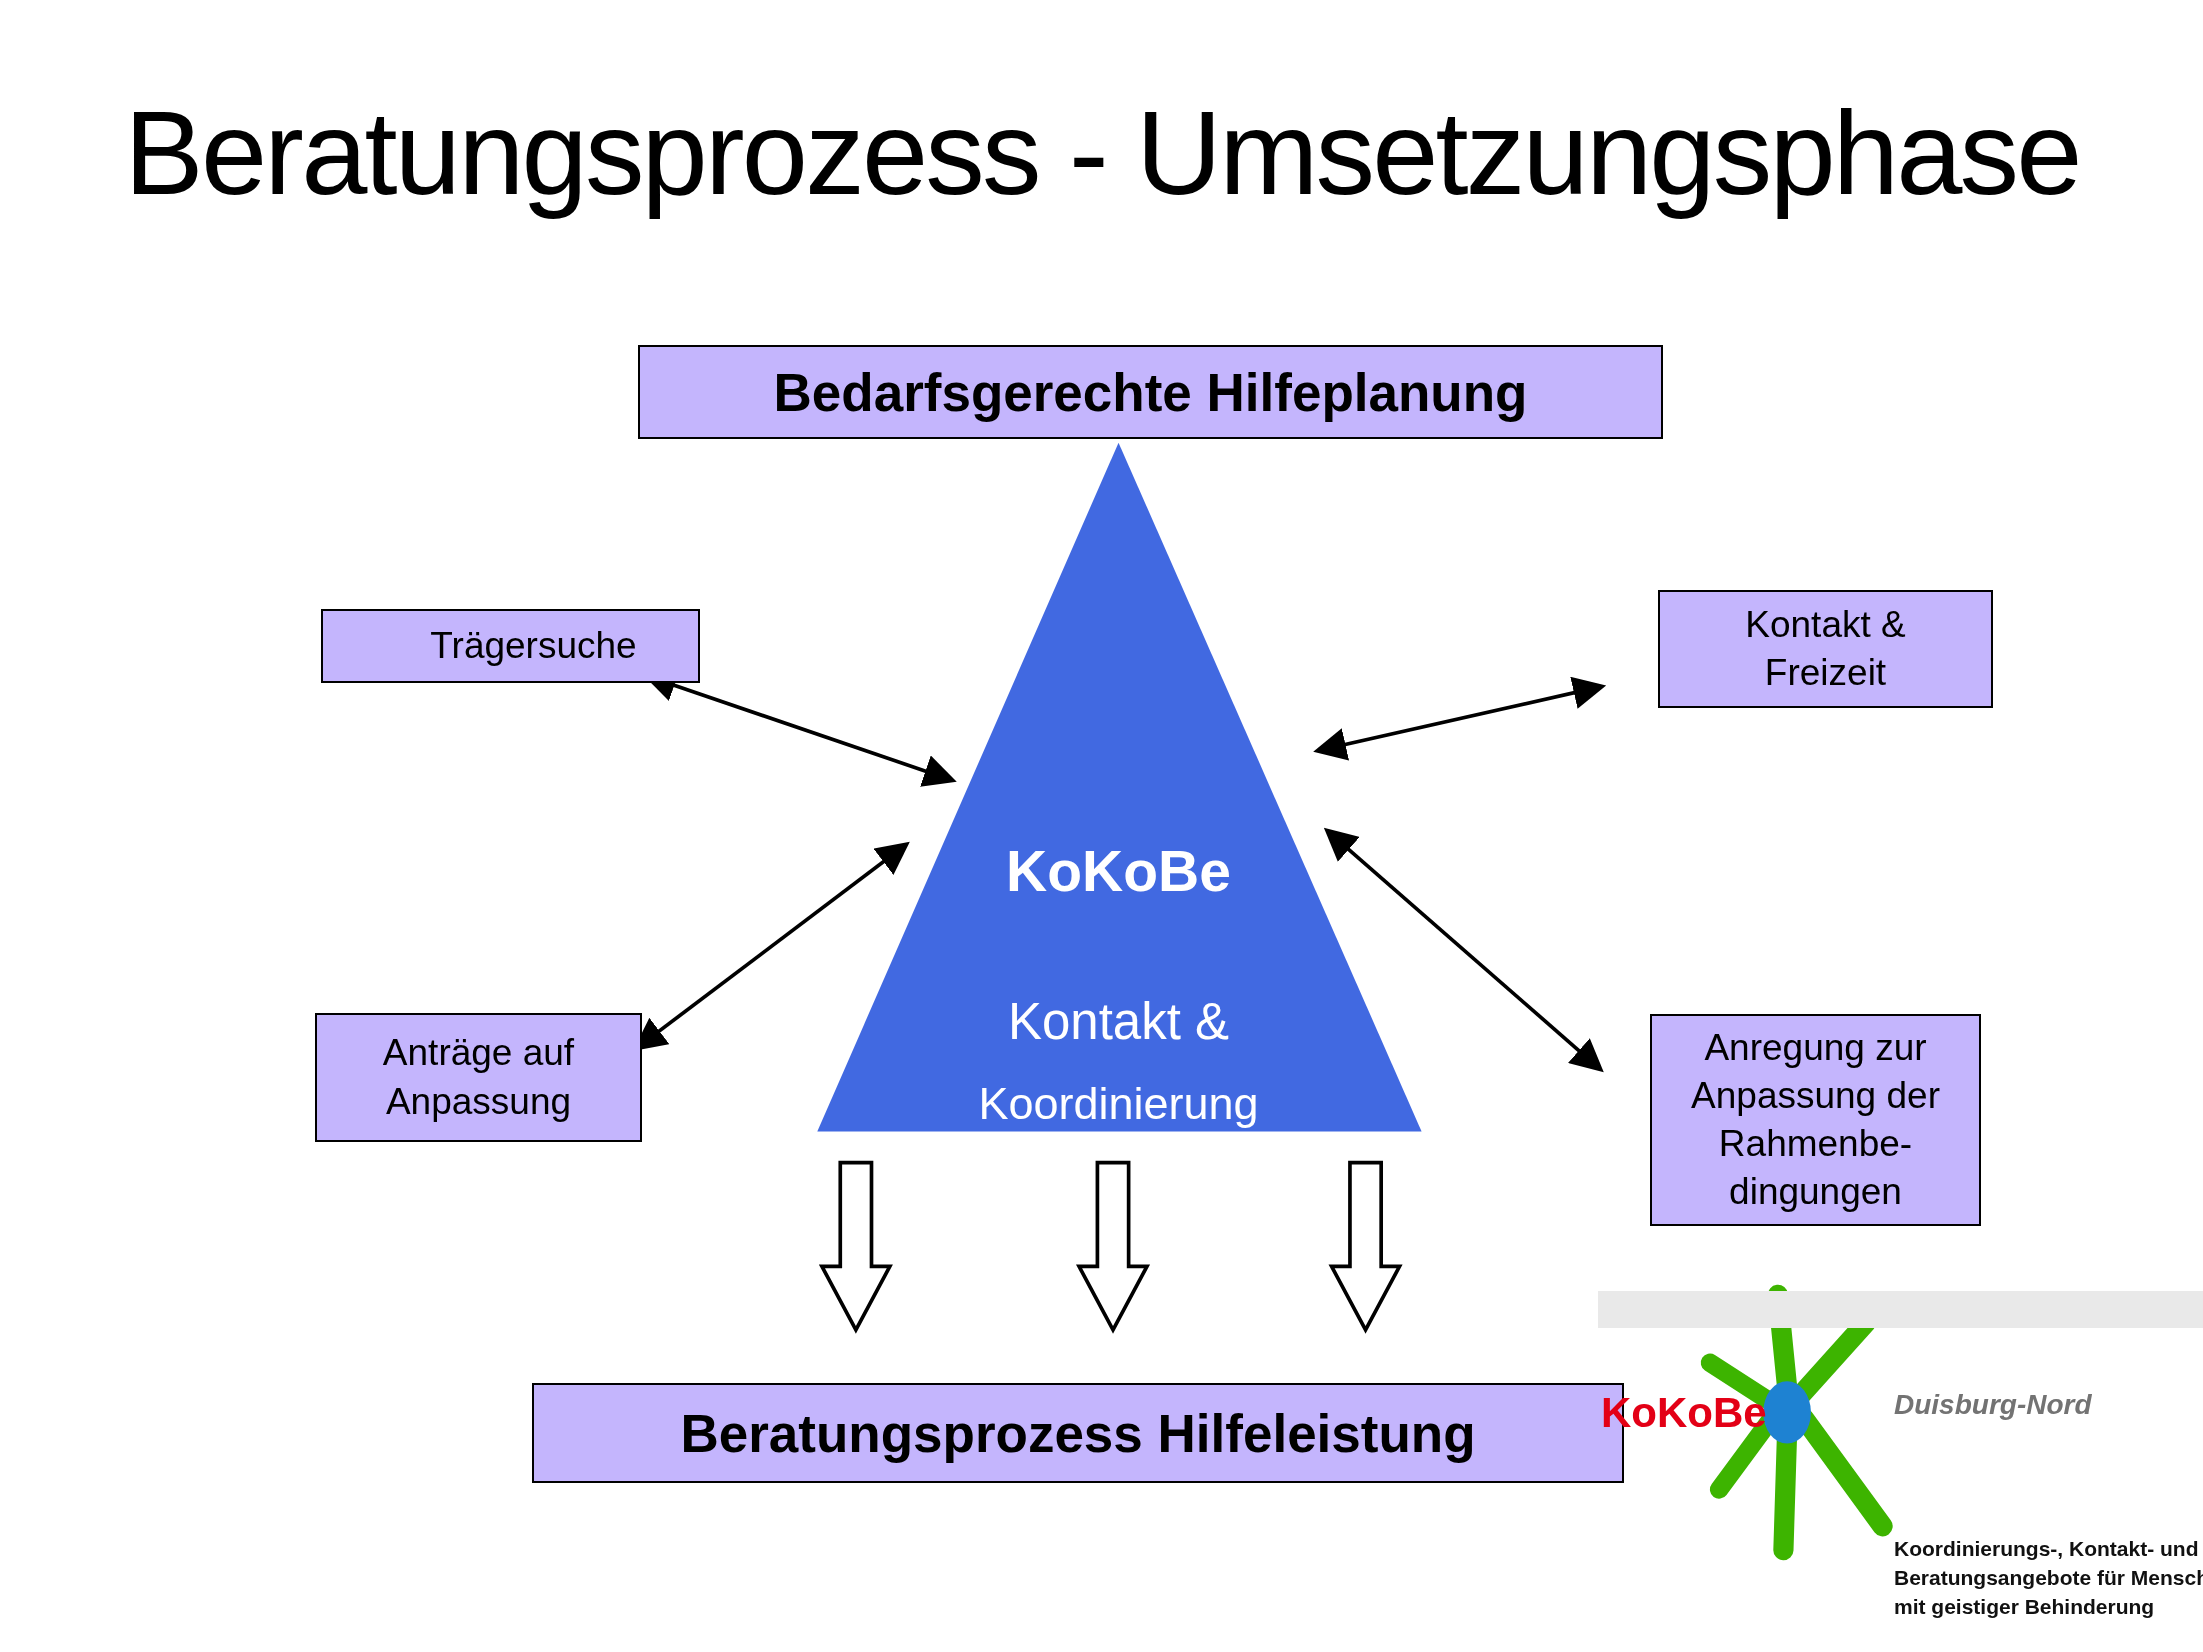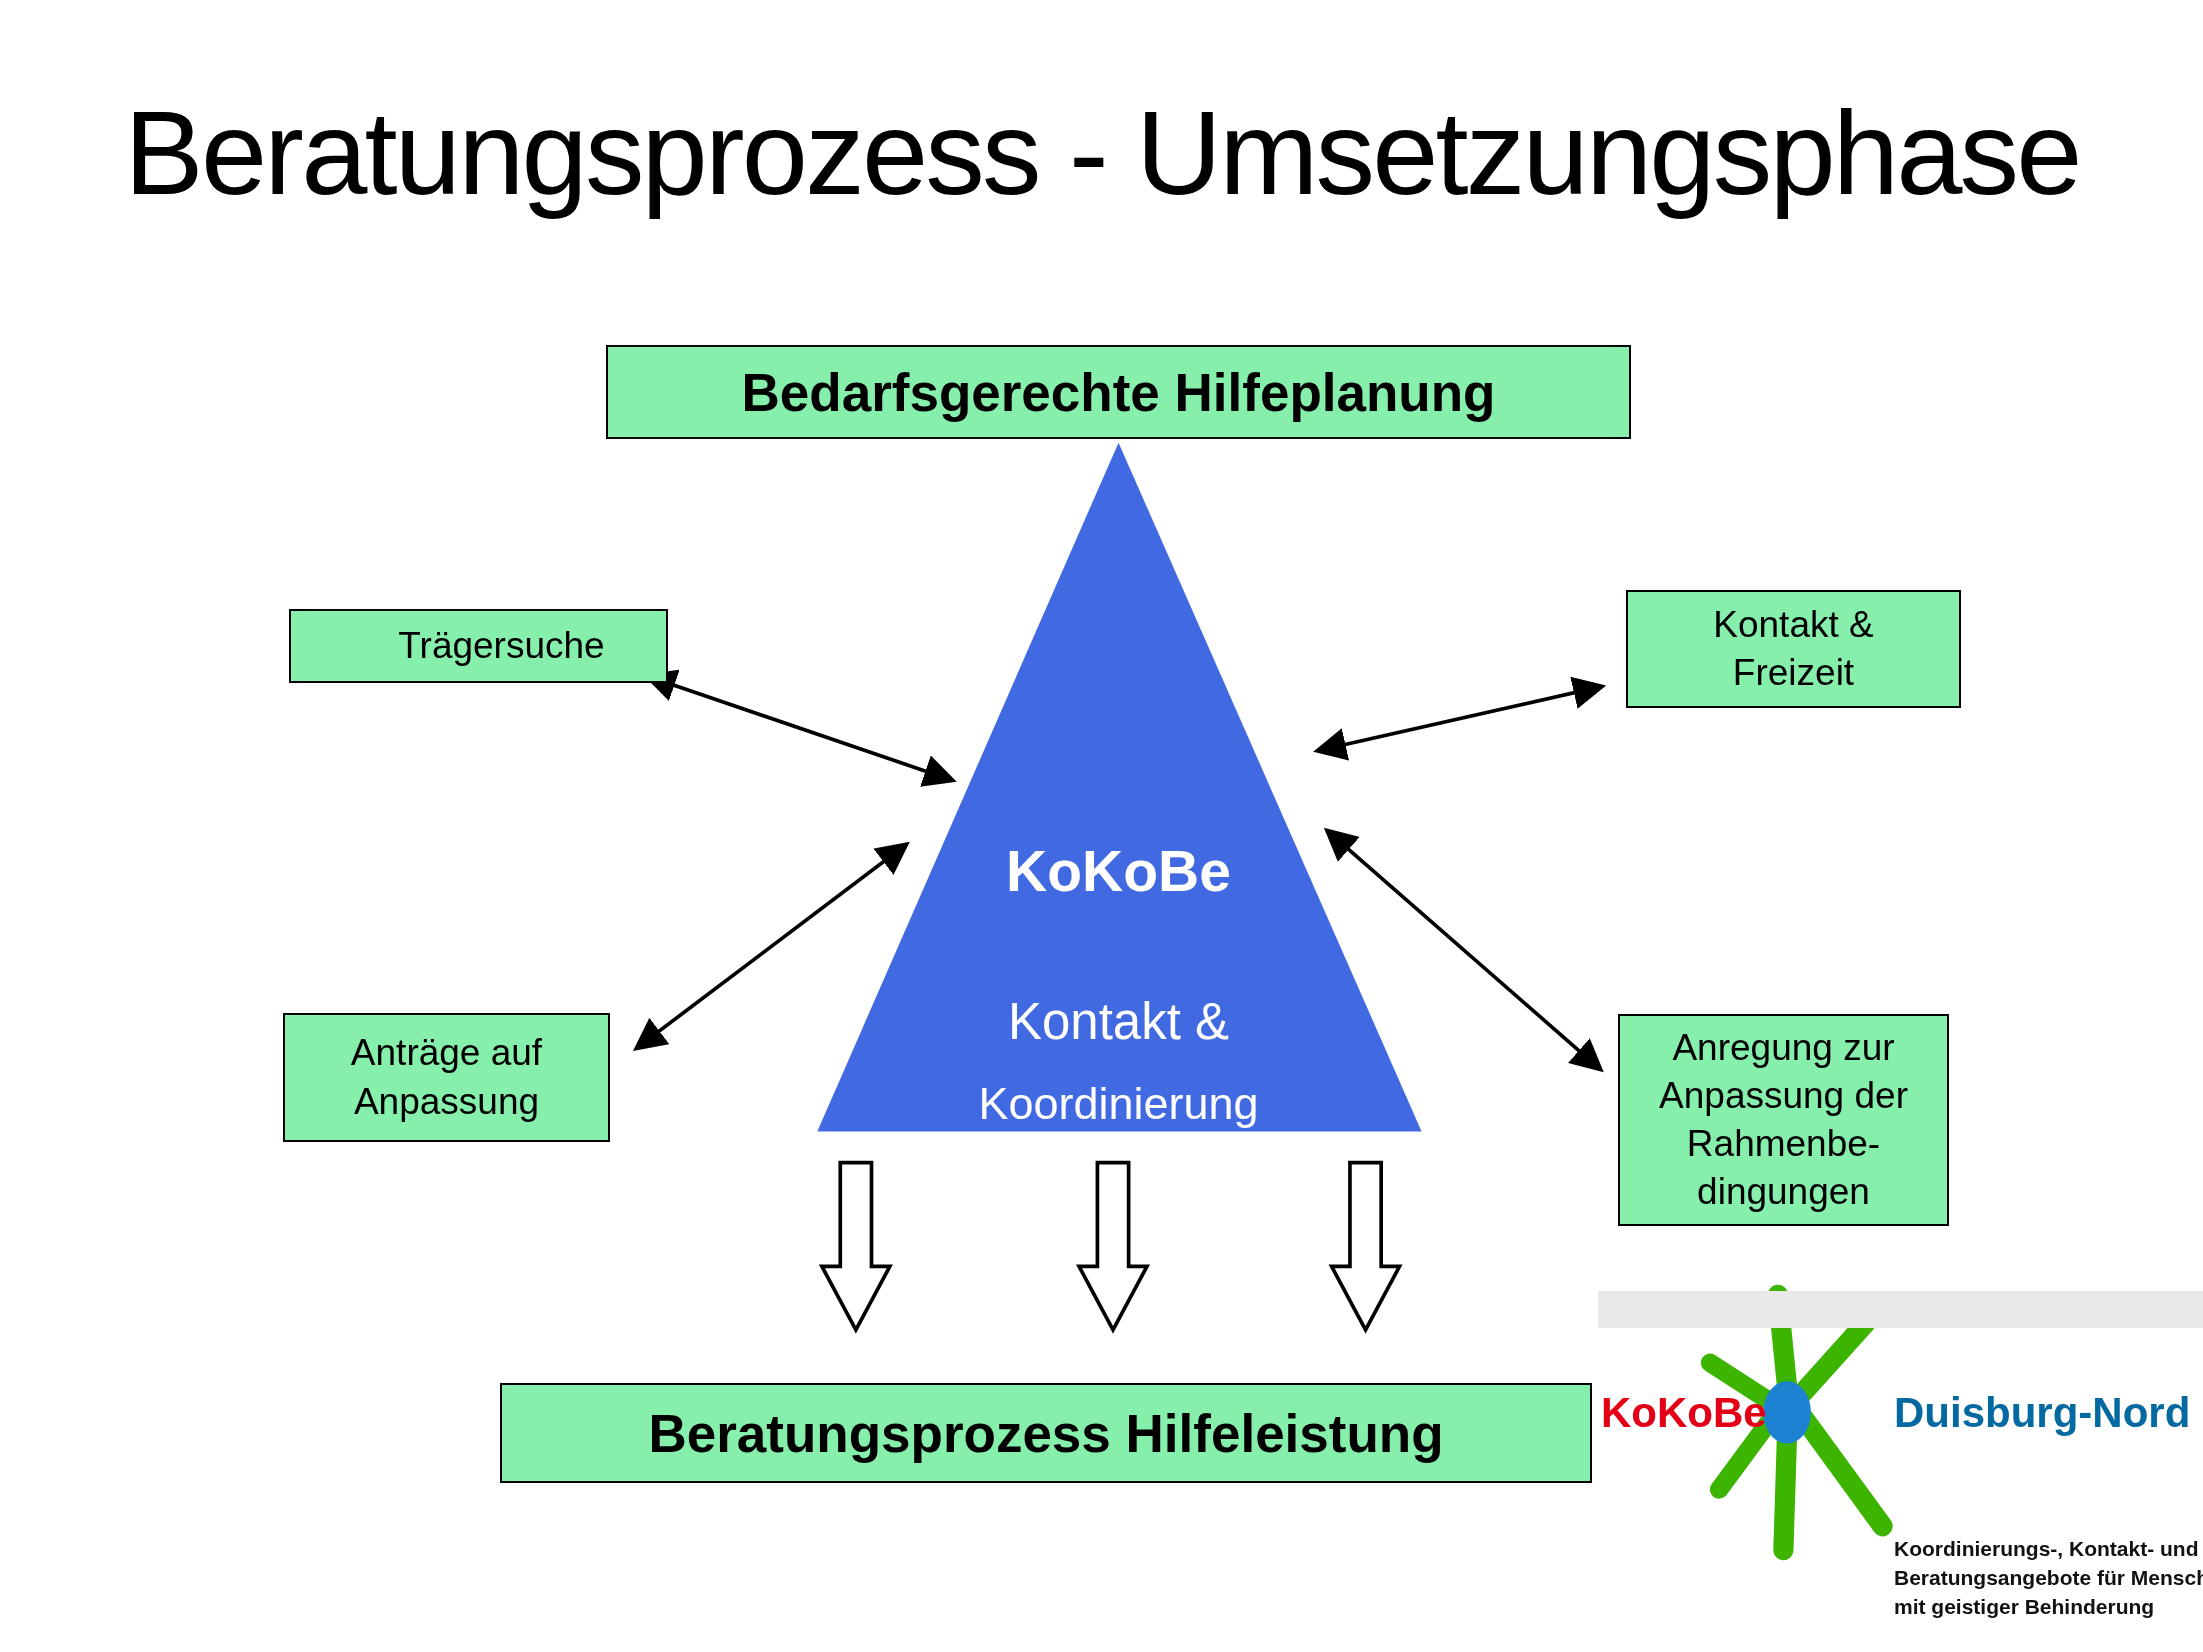--- a/index.html
+++ b/index.html
@@ -5,42 +5,43 @@
   html,body{margin:0;padding:0;background:#fff;}
   .slide{
     position:relative;width:2204px;height:1653px;background:#ffffff;
     font-family:"Liberation Sans", sans-serif;color:#000;overflow:hidden;
   }
   .title{
     position:absolute;top:84px;left:0;width:100%;text-align:center;
     font-size:119px;font-weight:400;letter-spacing:-2.8px;white-space:nowrap;
   }
   .box{
-    position:absolute;border:2.8px solid #000;background:#86efac;
+    position:absolute;border:2.8px solid #000;background:#c4b5fd;
     display:flex;flex-direction:column;align-items:center;justify-content:center;
     text-align:center;
+    margin-left:32px;
   }
   .box.big{font-size:53px;font-weight:700;}
   .box.small{font-size:37px;font-weight:400;line-height:1.3;}
   #top-box{left:606px;top:345px;width:1021px;height:90px;}
   #bottom-box{left:500px;top:1383px;width:1088px;height:96px;}
   #box-traegersuche{left:289px;top:609px;width:329px;height:70px;padding-left:46px;}
   #box-antraege{left:283px;top:1013px;width:323px;height:125px;}
   #box-kontakt-freizeit{left:1626px;top:590px;width:331px;height:114px;}
   #box-anregung{left:1618px;top:1014px;width:327px;height:208px;}
   svg.overlay{position:absolute;left:0;top:0;width:2204px;height:1653px;}
   .tri-label{position:absolute;left:843px;width:551px;text-align:center;color:#fff;}
   #tri-name{top:838px;font-size:57px;font-weight:700;}
   #tri-sub1{top:992px;font-size:51px;}
   #tri-sub2{top:1078px;font-size:45px;}
   .conn{stroke:#000;stroke-width:4;fill:none;}
   .down-arrow{fill:#fff;stroke:#000;stroke-width:4;}
   .logo-strip{position:absolute;left:1598px;top:1291px;width:606px;height:37px;background:#e9e9e9;}
   #logo-brand{position:absolute;left:1601px;top:1389px;font-size:42px;font-weight:700;color:#e30016;white-space:nowrap;}
-  #logo-region{position:absolute;left:1894px;top:1389px;font-size:42px;font-weight:700;color:#0369a1;white-space:nowrap;}
+  #logo-region{position:absolute;left:1894px;top:1389px;font-size:28px;font-weight:700;font-style:italic;color:#737373;white-space:nowrap;}
   #logo-tagline{position:absolute;left:1894px;top:1535px;font-size:21px;font-weight:700;color:#111;line-height:1.38;white-space:nowrap;}
   .star-ray{stroke-linecap:round;fill:none;}
 </style>
 </head>
 <body>
 
 <div class="slide">
 
   <div class="title">Beratungsprozess - Umsetzungsphase</div>
 

